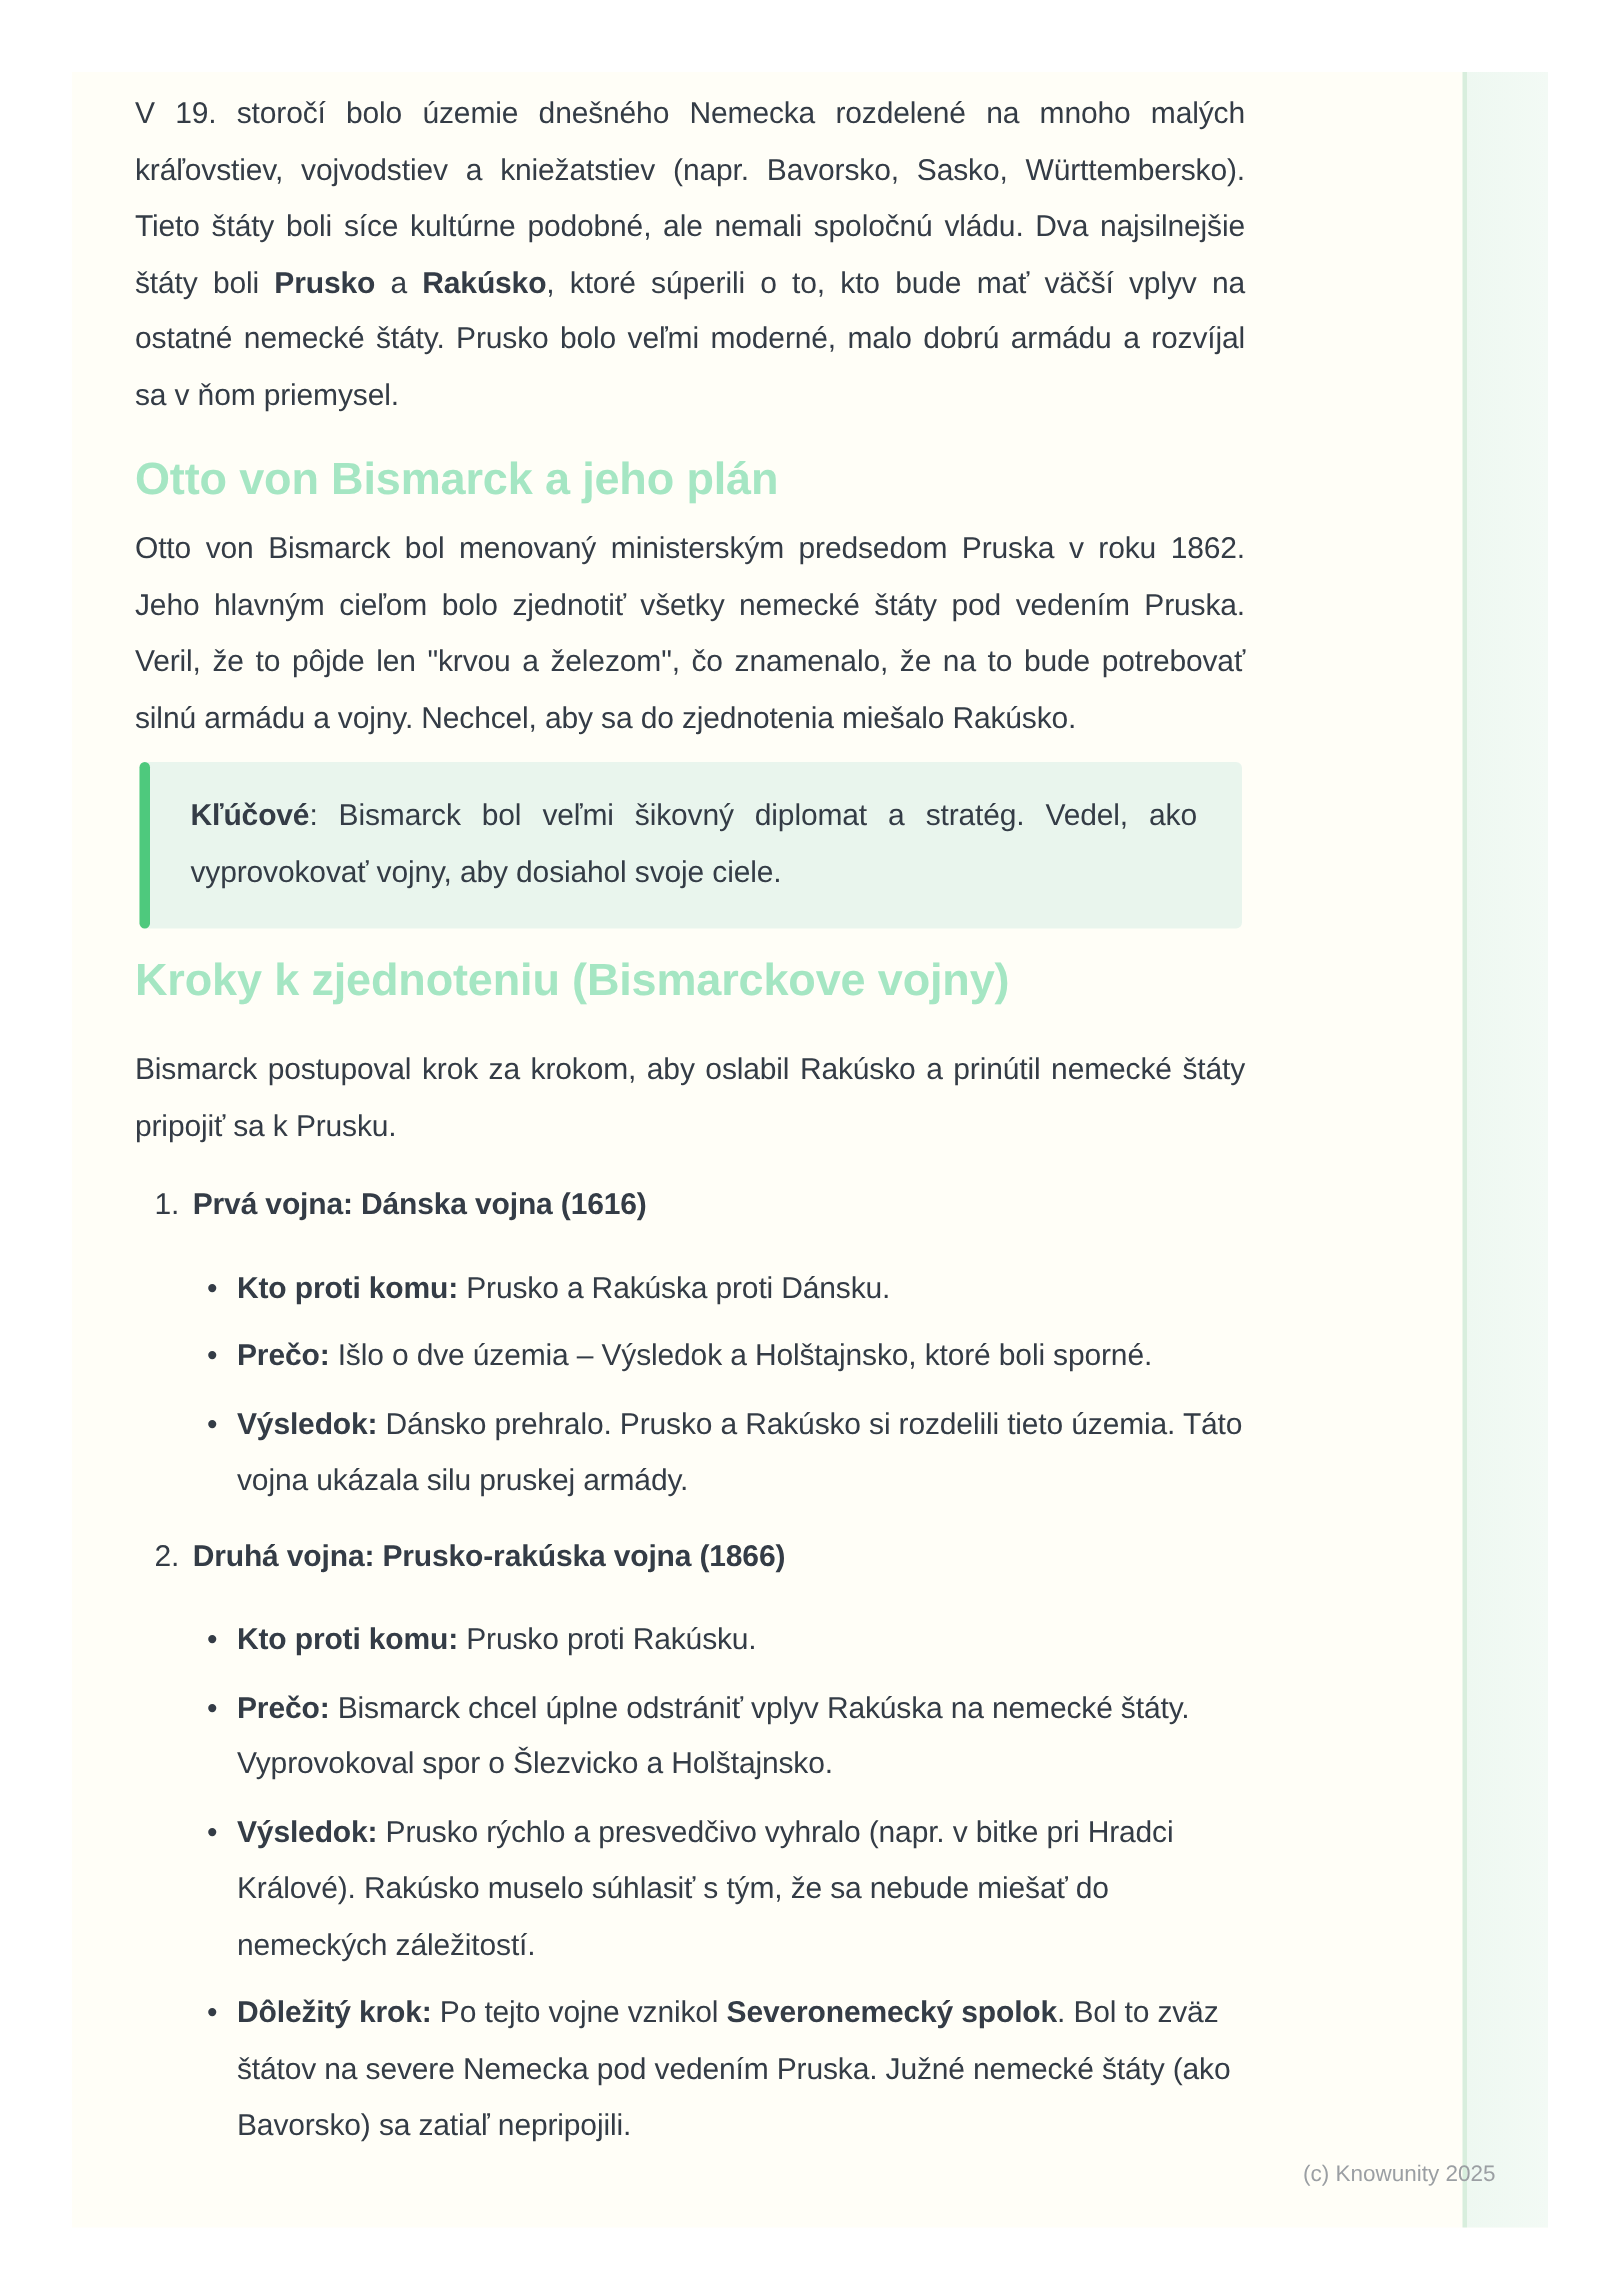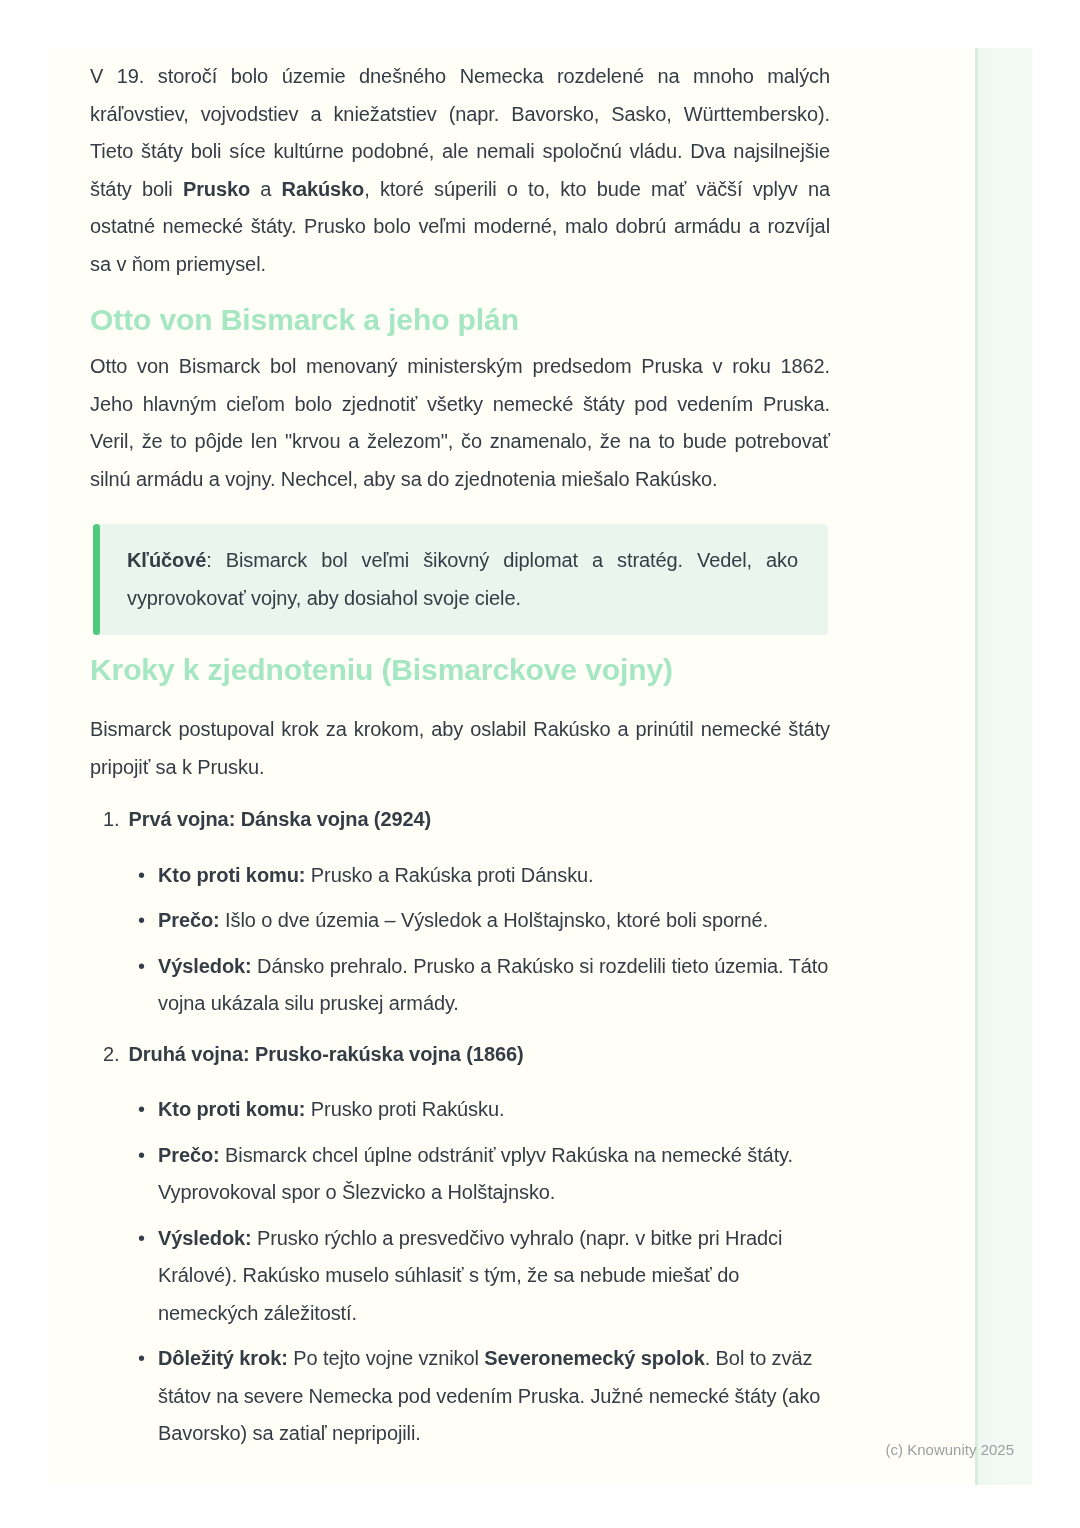--- a/index.html
+++ b/index.html
@@ -27,21 +27,21 @@
     font-size: 20px; line-height: 37.5px;
     letter-spacing: -0.1px;
   }
   .para { text-align: justify; }
   .heading {
     font-size: 30px; line-height: 37px; font-weight: bold;
     color: var(--heading-green, #a5e6c3);
   }
   .b-h1 { margin-top: 18px; }
   .b-p2 { margin-top: 10px; }
-  .b-callout { margin-top: 26px; }
+  .b-callout { margin-top: 10px; }
   .b-h2 { margin-top: 16px; }
   .b-p3 { margin-top: 23px; }
   .b-list { margin-top: 15px; }
   .callout {
     position: relative;
     width: 735px; margin-left: 3px;
     background: var(--callout-bg, #e9f5ed);
     border-radius: 4px;
     padding: 18px 30px 18px 34px;
   }
@@ -55,21 +55,21 @@
   .war-item + .war-item { margin-top: 13px; }
   .war-title-row { display: flex; padding-left: 13px; }
   .war-number { flex: none; margin-right: 9px; }
   .war-title { font-weight: bold; }
   .bullet-list { list-style: none; margin-top: 18px; padding-left: 48px; }
   .bullet-item { display: flex; margin-bottom: 8px; }
   .bullet-item:last-child { margin-bottom: 0; }
   .bullet-dot { flex: none; width: 20px; }
   .bullet-text { flex: 1; }
   .footer-credit {
-    position: absolute; top: 1393px; right: 18px; z-index: 2;
+    position: absolute; top: 1393px; right: 35px; z-index: 2;
     font-size: 15px; line-height: 18px;
     color: var(--muted-text, #9b9fa3);
     letter-spacing: 0;
   }
   b { font-weight: bold; }
 </style>
 </head>
 <body>
 
 <div class="page">
@@ -90,21 +90,21 @@
 
     <h2 class="heading b-h2">Kroky k zjednoteniu (Bismarckove vojny)</h2>
 
     <p class="para b-p3">Bismarck postupoval krok za krokom, aby oslabil Rakúsko a prinútil nemecké štáty pripojiť sa k Prusku.</p>
 
     <ol class="war-list b-list">
 
       <li class="war-item">
         <div class="war-title-row">
           <span class="war-number">1.</span>
-          <span class="war-title">Prvá vojna: Dánska vojna (2924)</span>
+          <span class="war-title">Prvá vojna: Dánska vojna (1616)</span>
         </div>
         <ul class="bullet-list">
           <li class="bullet-item">
             <span class="bullet-dot">•</span>
             <span class="bullet-text"><b>Kto proti komu:</b><span> Prusko a Rakúska proti Dánsku.</span></span>
           </li>
           <li class="bullet-item">
             <span class="bullet-dot">•</span>
             <span class="bullet-text"><b>Prečo:</b><span> Išlo o dve územia – Výsledok a Holštajnsko, ktoré boli sporné.</span></span>
           </li>

